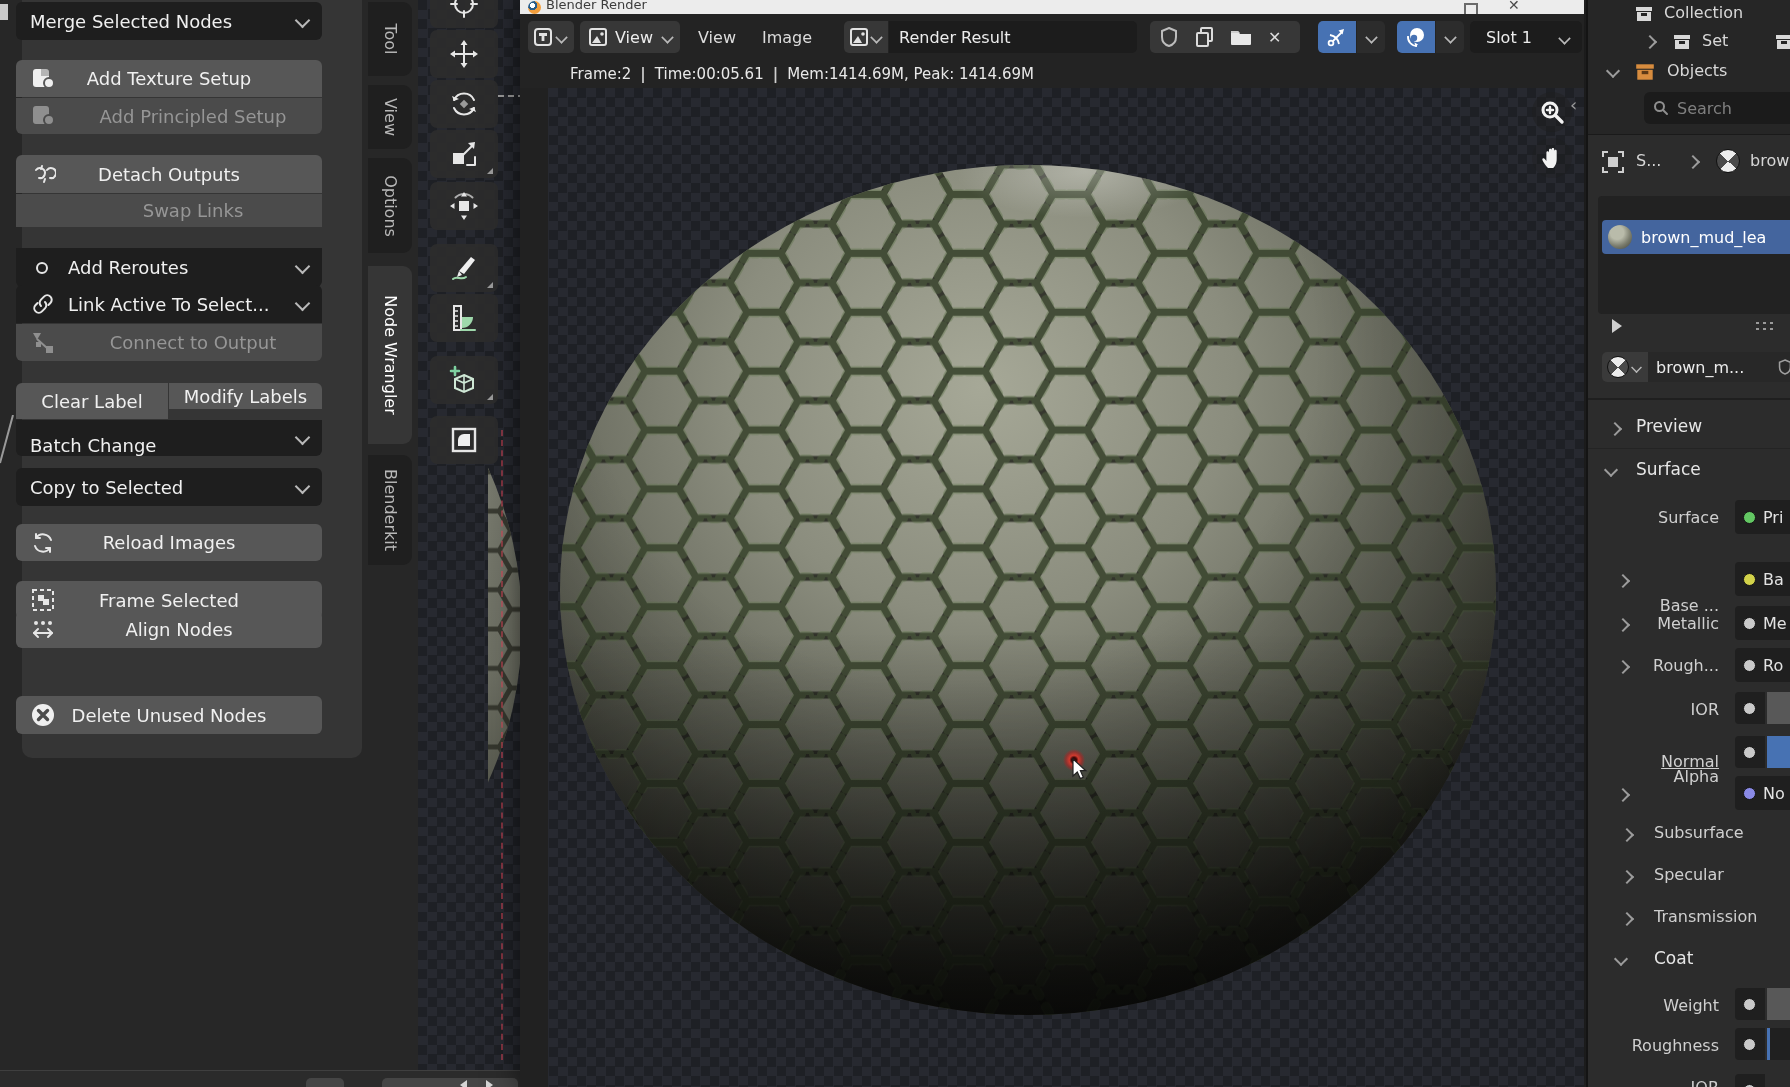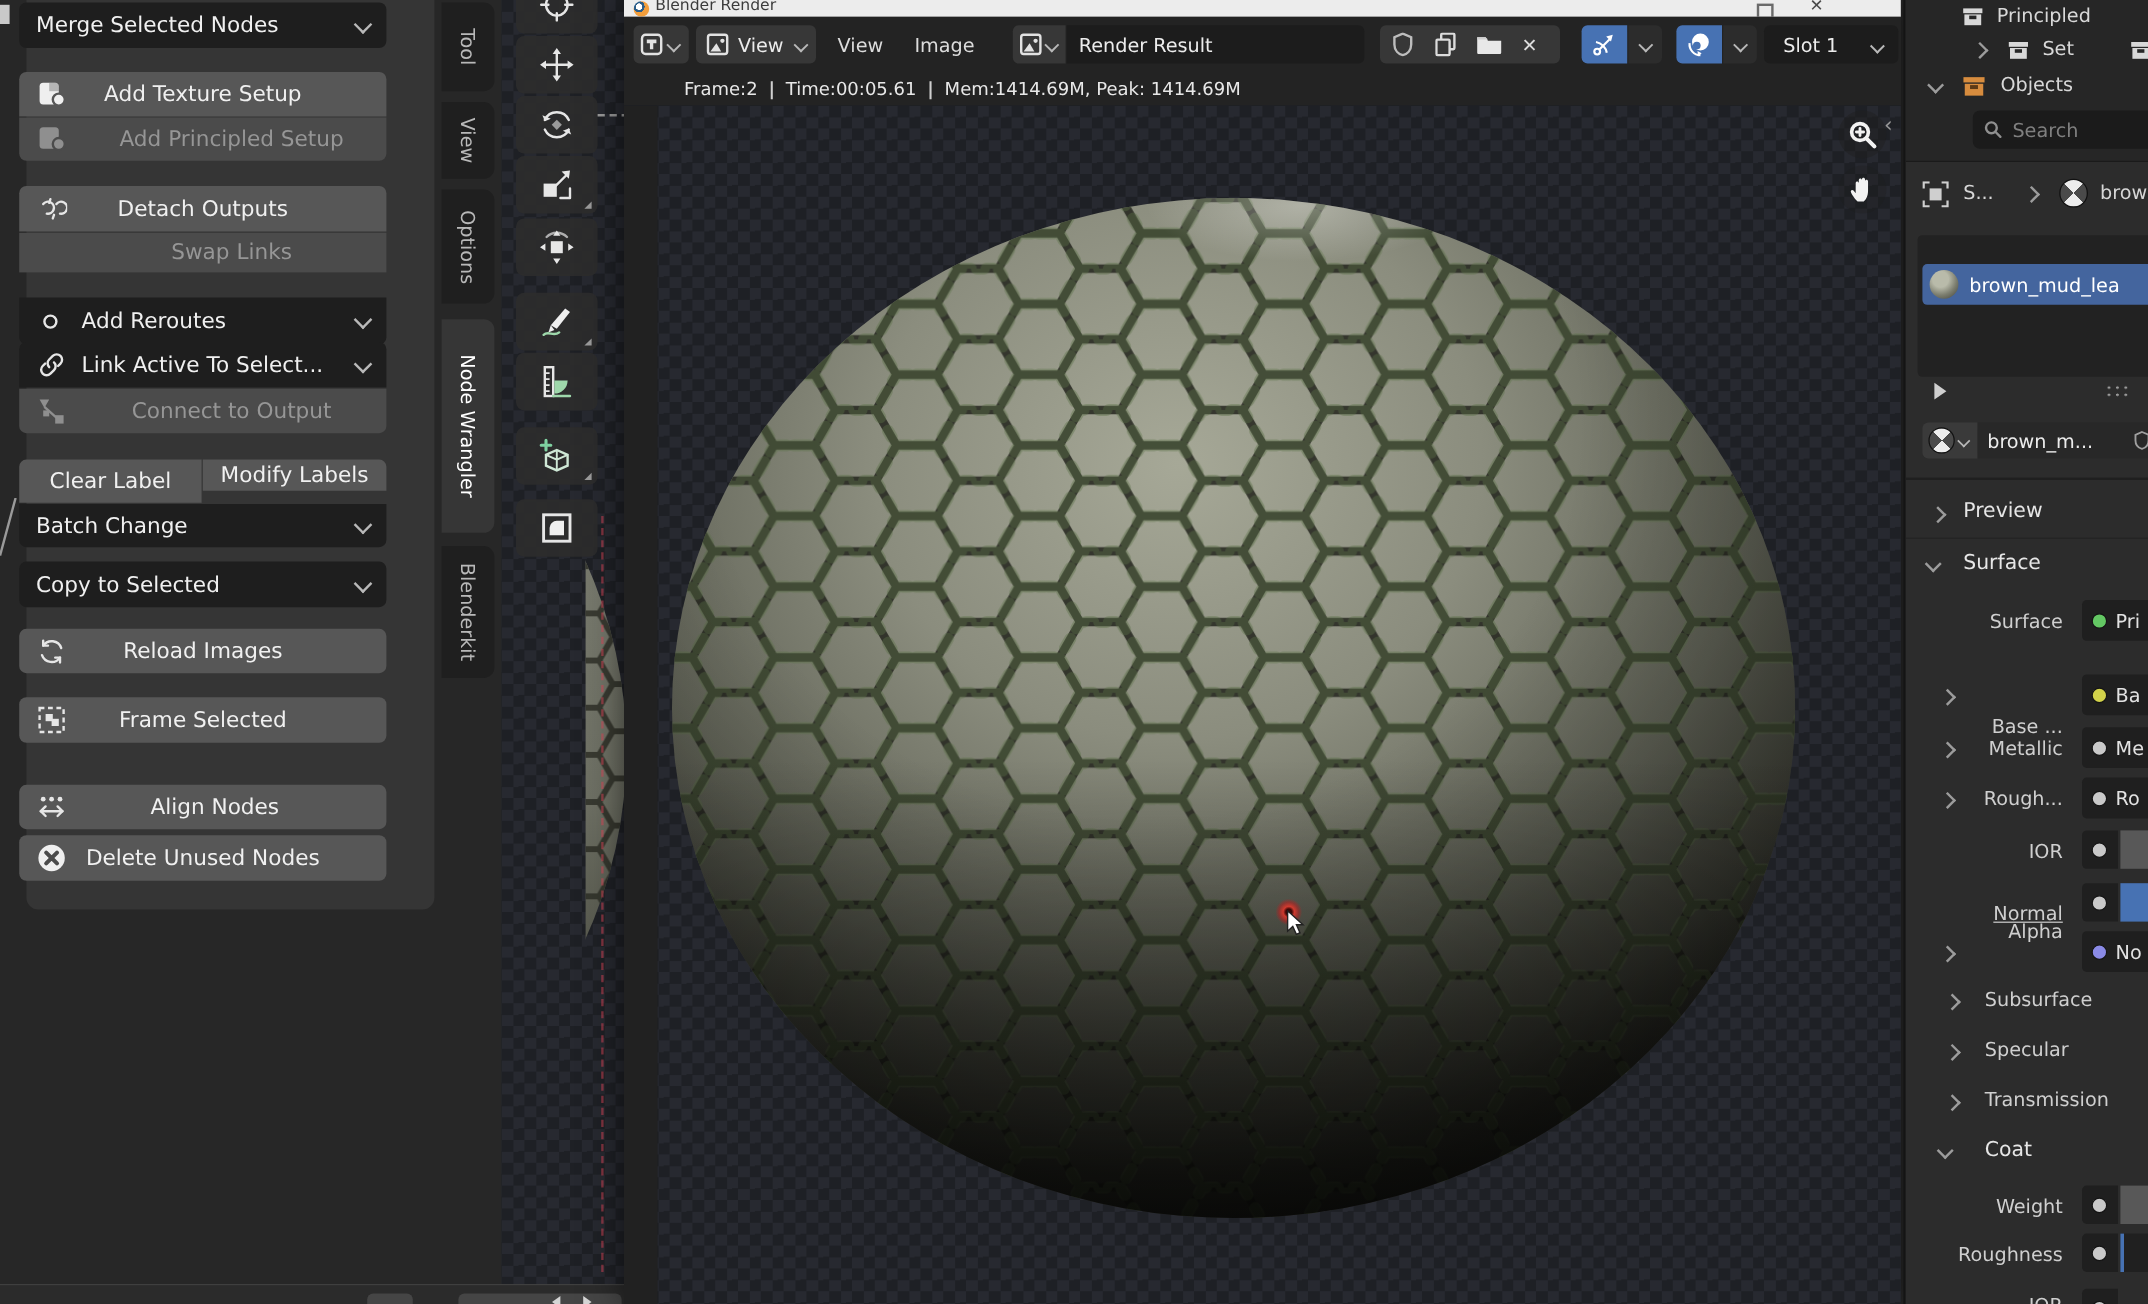--- a/index.html
+++ b/index.html
@@ -131,21 +131,21 @@
       </svg>
     <span>Connect to Output</span>
   </div>
 
   <div class="nwbtn blight" style="top:383px;width:152px;height:36px;border-radius:6px 0 0 0;">
     <span>Clear Label</span>
   </div>
   <div class="nwbtn blight" style="left:169px;top:383px;width:153px;height:26px;border-radius:0 6px 0 0;">
     <span>Modify Labels</span>
   </div>
-  <div class="nwbtn bdark" style="top:420px;height:36px;border-radius:0 0 6px 6px;">
+  <div class="nwbtn bdark" style="top:420px;height:36px;border-radius:0 0 6px 6px;align-items:flex-end;">
     <span>Batch Change</span>
     <span class="chv nw-chv" style="top:12px;"></span>
   </div>
 
   <div class="nwbtn bdark" style="top:468px;height:38px;border-radius:6px;">
     <span>Copy to Selected</span>
     <span class="chv nw-chv"></span>
   </div>
 
   <div class="nwbtn blight" style="top:524px;height:37px;border-radius:6px;">
@@ -160,21 +160,21 @@
 
   <div class="nwbtn blight" style="top:581px;height:38px;border-radius:6px;">
     <svg class="nwicon" viewBox="0 0 26 26">
         <rect x="3" y="3" width="20" height="20" fill="none" stroke="#e6e6e6" stroke-width="2" stroke-dasharray="4 3"></rect>
         <rect x="8" y="8" width="6" height="6" fill="#e6e6e6"></rect>
         <rect x="13" y="12" width="6" height="6" fill="#e6e6e6"></rect>
       </svg>
     <span>Frame Selected</span>
   </div>
 
-  <div class="nwbtn blight" style="top:654px;height:37px;border-radius:6px;padding-left:20px;">
+  <div class="nwbtn blight" style="top:611px;height:37px;border-radius:6px;padding-left:20px;">
     <svg class="nwicon" viewBox="0 0 26 26">
         <circle cx="6" cy="6" r="2" fill="#e6e6e6"></circle>
         <circle cx="13" cy="6" r="2" fill="#e6e6e6"></circle>
         <circle cx="20" cy="6" r="2" fill="#e6e6e6"></circle>
         <path d="M4 16h18" class="icon-stroke"></path>
         <path d="M8 12l-4 4 4 4" class="icon-stroke"></path>
         <path d="M18 12l4 4-4 4" class="icon-stroke"></path>
       </svg>
     <span>Align Nodes</span>
   </div>
@@ -453,21 +453,21 @@
       <div class="abs" style="left:543px;top:661px;width:22px;height:22px;border-radius:50%;
            background:radial-gradient(circle,rgba(60,0,0,.9) 0 16%, #d03a2e 30%, rgba(190,30,30,.55) 52%, rgba(190,30,30,0) 72%);"></div>
       <svg class="abs" style="left:552px;top:670px;" width="17" height="23" viewBox="0 0 17 23">
         <path d="M1 1v17l4.3-4 3 6.6 3-1.3-2.9-6.6h5.4z" fill="#fff" stroke="#222" stroke-width="1.2"></path>
       </svg>
     </div>
   </div>
 
   <div id="rpanel" class="abs">
     <div id="outliner">
-      <div class="olrow" style="left:76px;top:3px;">Principled</div>
+      <div class="olrow" style="left:76px;top:3px;">Collection</div>
       <svg class="abs" style="left:46px;top:4px;" width="20" height="20" viewBox="0 0 20 20">
           <rect x="2" y="3" width="16" height="4" fill="#d8d8d8"></rect>
           <rect x="3" y="8" width="14" height="9" fill="#d8d8d8"></rect>
           <rect x="7" y="9" width="6" height="3" fill="#262626"></rect>
         </svg>
 
       <span class="pexp chv-r" style="left:57px;top:37px;"></span>
       <svg class="abs" style="left:84px;top:32px;" width="20" height="20" viewBox="0 0 20 20">
           <rect x="2" y="3" width="16" height="4" fill="#d8d8d8"></rect>
           <rect x="3" y="8" width="14" height="9" fill="#d8d8d8"></rect>

